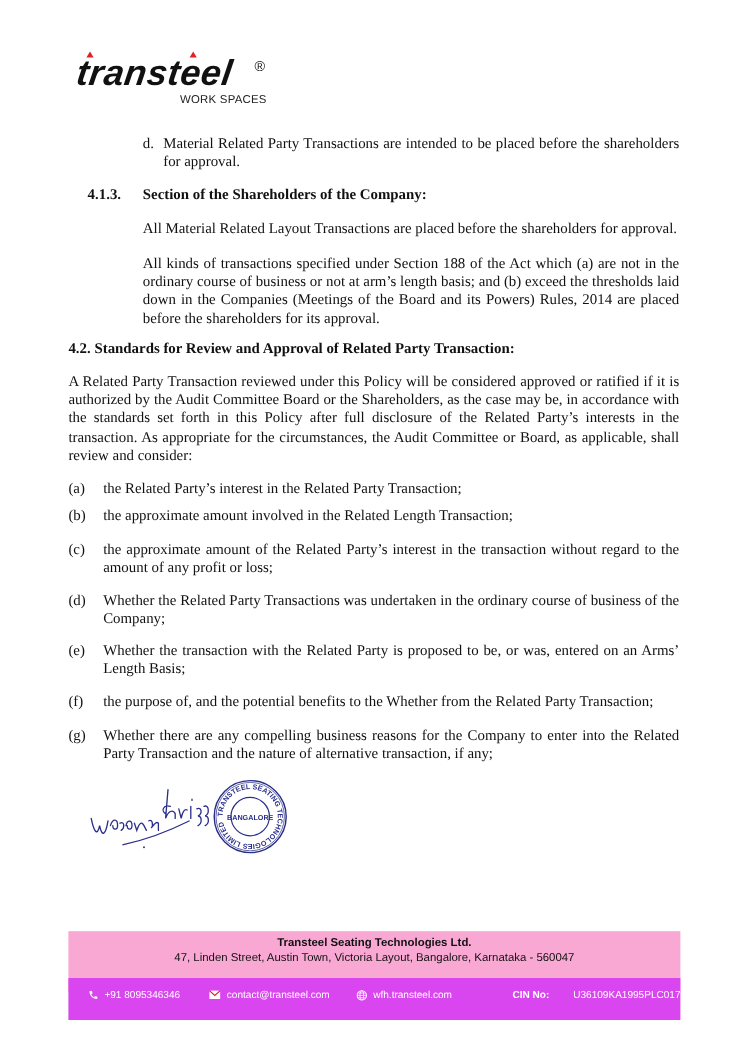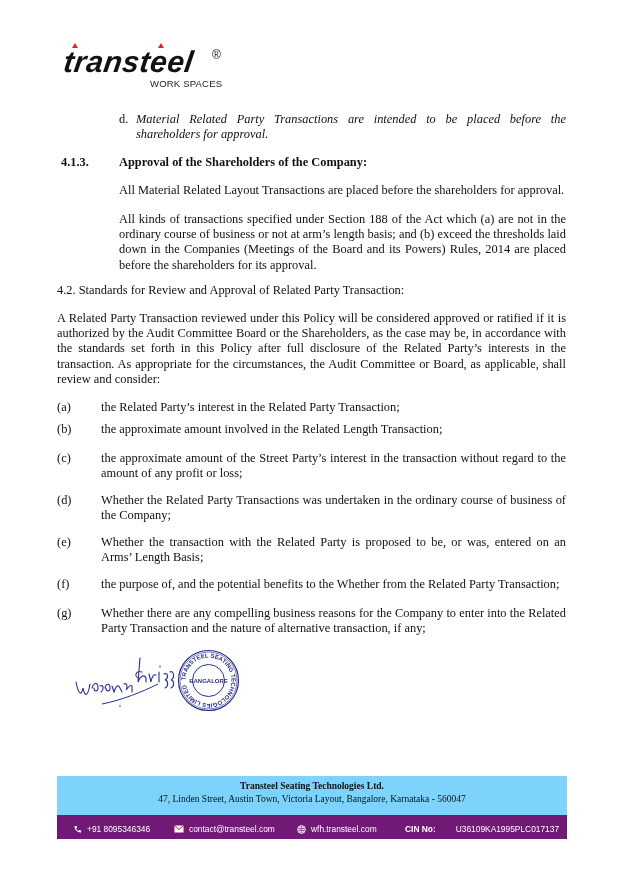--- a/index.html
+++ b/index.html
@@ -19,41 +19,41 @@
     position: absolute; left: 86px; top: 32px;
     font-family: "Liberation Sans", "DejaVu Sans", sans-serif; font-size: 9.5px; color: #222; letter-spacing: 0.2px; text-align: center;
   }
   .logo-accent { position: absolute; width: 0; height: 0; border-left: 3px solid transparent; border-right: 3px solid transparent; border-bottom: 5px solid #e31e24; }
 
   .page { position: absolute; left: 57px; top: 0; width: 509px; font-size: 12.4px; line-height: 15.2px; }
   .blk { position: absolute; left: 0; width: 509px; text-align: justify; }
   .blk p { margin: 0; }
   .item-d { left: 62px; width: 447px; }
   .item-d .lbl { position: absolute; left: 0; top: 0; }
-  .item-d .txt { margin-left: 17px; text-align: justify; font-style: italic; }
+  .item-d .txt { margin-left: 17px; text-align: justify; }
   .h413 { font-weight: bold; }
-  .h413 .num { position: absolute; left: 4px; }
+  .h413 .num { position: absolute; left: 16px; }
   .h413 .ttl { position: absolute; left: 62px; white-space: nowrap; }
   .indent { left: 62px; width: 447px; }
-  .h42 { font-weight: normal; white-space: nowrap; }
+  .h42 { font-weight: bold; white-space: nowrap; }
   .li { left: 0; width: 509px; }
   .li .lbl { position: absolute; left: 0; top: 0; }
-  .li .txt { margin-left: 44px; text-align: justify; }
+  .li .txt { margin-left: 29px; text-align: justify; }
 
   .signature { position: absolute; left: 72px; top: 648px; width: 110px; height: 60px; }
   .stamp { position: absolute; left: 177px; top: 649px; width: 63px; height: 63px; }
 
   .footer-top {
-    position: absolute; left: 57px; top: 776px; width: 510px; height: 51px; background: #7dd3fc;
-    font-family: Liberation Serif, serif; text-align: center; color: #111;
+    position: absolute; left: 57px; top: 776px; width: 510px; height: 51px; background: #f9a8d4;
+    font-family: Liberation Sans, sans-serif; text-align: center; color: #111;
   }
   .footer-top .co { font-weight: bold; font-size: 9.5px; margin-top: 4px; line-height: 12px; }
   .footer-top .addr { font-size: 9.5px; line-height: 14px; }
   .footer-bar {
-    position: absolute; left: 57px; top: 815px; width: 510px; height: 24px; background: #701a75;
+    position: absolute; left: 57px; top: 815px; width: 510px; height: 35px; background: #d946ef;
     font-family: "Liberation Sans", "DejaVu Sans", sans-serif; color: #fff; font-size: 8.4px;
   }
   .fb-item { position: absolute; top: 9px; white-space: nowrap; display: flex; align-items: center; }
   .fb-item svg { margin-right: 5px; }
   .cin-label { font-weight: bold; }
 </style>
 </head>
 <body>
 
 <div class="logo">
@@ -66,21 +66,21 @@
 
 <div class="page">
 
   <div class="blk item-d" style="top:112px;">
     <span class="lbl">d.</span>
     <p class="txt">Material Related Party Transactions are intended to be placed before the shareholders for approval.</p>
   </div>
 
   <div class="blk h413" style="top:155px;">
     <span class="num">4.1.3.</span>
-    <span class="ttl">Approval of the Shareholders of the Company:</span>
+    <span class="ttl">Section of the Shareholders of the Company:</span>
   </div>
   <div class="blk indent" style="top:183px;">
     <p>All Material Related Layout Transactions are placed before the shareholders for approval.</p>
   </div>
   <div class="blk indent" style="top:212px;">
     <p>All kinds of transactions specified under Section 188 of the Act which (a) are not in the ordinary course of business or not at arm’s length basis; and (b) exceed the thresholds laid down in the Companies (Meetings of the Board and its Powers) Rules, 2014 are placed before the shareholders for its approval.</p>
   </div>
 
   <div class="blk h42" style="top:283px;">4.2. Standards for Review and Approval of Related Party Transaction:</div>
   <div class="blk" style="top:311px;">
@@ -90,21 +90,21 @@
   <div class="blk li" style="top:400px;">
     <span class="lbl">(a)</span>
     <p class="txt">the Related Party’s interest in the Related Party Transaction;</p>
   </div>
   <div class="blk li" style="top:422px;">
     <span class="lbl">(b)</span>
     <p class="txt">the approximate amount involved in the Related Length Transaction;</p>
   </div>
   <div class="blk li" style="top:451px;">
     <span class="lbl">(c)</span>
-    <p class="txt">the approximate amount of the Street Party’s interest in the transaction without regard to the amount of any profit or loss;</p>
+    <p class="txt">the approximate amount of the Related Party’s interest in the transaction without regard to the amount of any profit or loss;</p>
   </div>
   <div class="blk li" style="top:493px;">
     <span class="lbl">(d)</span>
     <p class="txt">Whether the Related Party Transactions was undertaken in the ordinary course of business of the Company;</p>
   </div>
   <div class="blk li" style="top:535px;">
     <span class="lbl">(e)</span>
     <p class="txt">Whether the transaction with the Related Party is proposed to be, or was, entered on an Arms’ Length Basis;</p>
   </div>
   <div class="blk li" style="top:577px;">
@@ -156,17 +156,17 @@
     <span>contact@transteel.com</span>
   </div>
   <div class="fb-item" style="left:240px;">
     <svg width="9" height="9" viewBox="0 0 10 10">
       <circle cx="5" cy="5" r="4.3" fill="none" stroke="#fff" stroke-width="1"></circle>
       <ellipse cx="5" cy="5" rx="1.8" ry="4.3" fill="none" stroke="#fff" stroke-width="0.8"></ellipse>
       <path d="M0.7 5 H9.3 M1.5 2.8 H8.5 M1.5 7.2 H8.5" stroke="#fff" stroke-width="0.7"></path>
     </svg>
     <span>wfh.transteel.com</span>
   </div>
-  <div class="fb-item" style="left:348px;justify-content:space-between;">
+  <div class="fb-item" style="left:370px;justify-content:space-between;">
     <span class="cin-label">CIN No:</span>
     <span style="margin-left:20px;">U36109KA1995PLC017137</span>
   </div>
 </div>
 
 </body></html>

